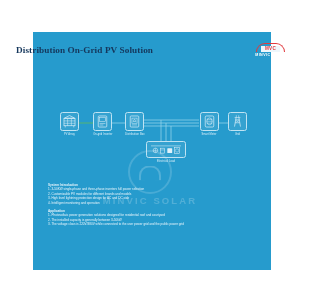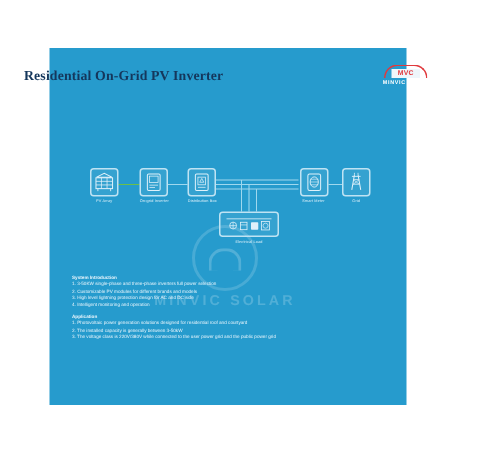--- a/index.html
+++ b/index.html
@@ -174,21 +174,21 @@
 
 <div id="stage">
 
   <div id="panel"></div>
 
   <div id="watermark">
     <div class="wm-ring"></div>
     <div class="wm-text">MINVIC  SOLAR</div>
   </div>
 
-  <div id="title">Residential On-Grid PV Inverter</div>
+  <div id="title">Distribution On-Grid PV Solution</div>
 
   <div id="logo">
     <div class="swoosh"></div>
     <div class="mark">MVC</div>
     <div class="brandline">MINVIC  SOLAR</div>
   </div>
 
   <svg id="diagram" viewBox="0 0 300 300">
 
     <line x1="79" y1="123" x2="93" y2="123" stroke="#6bbf4a" stroke-width="0.7"></line>

